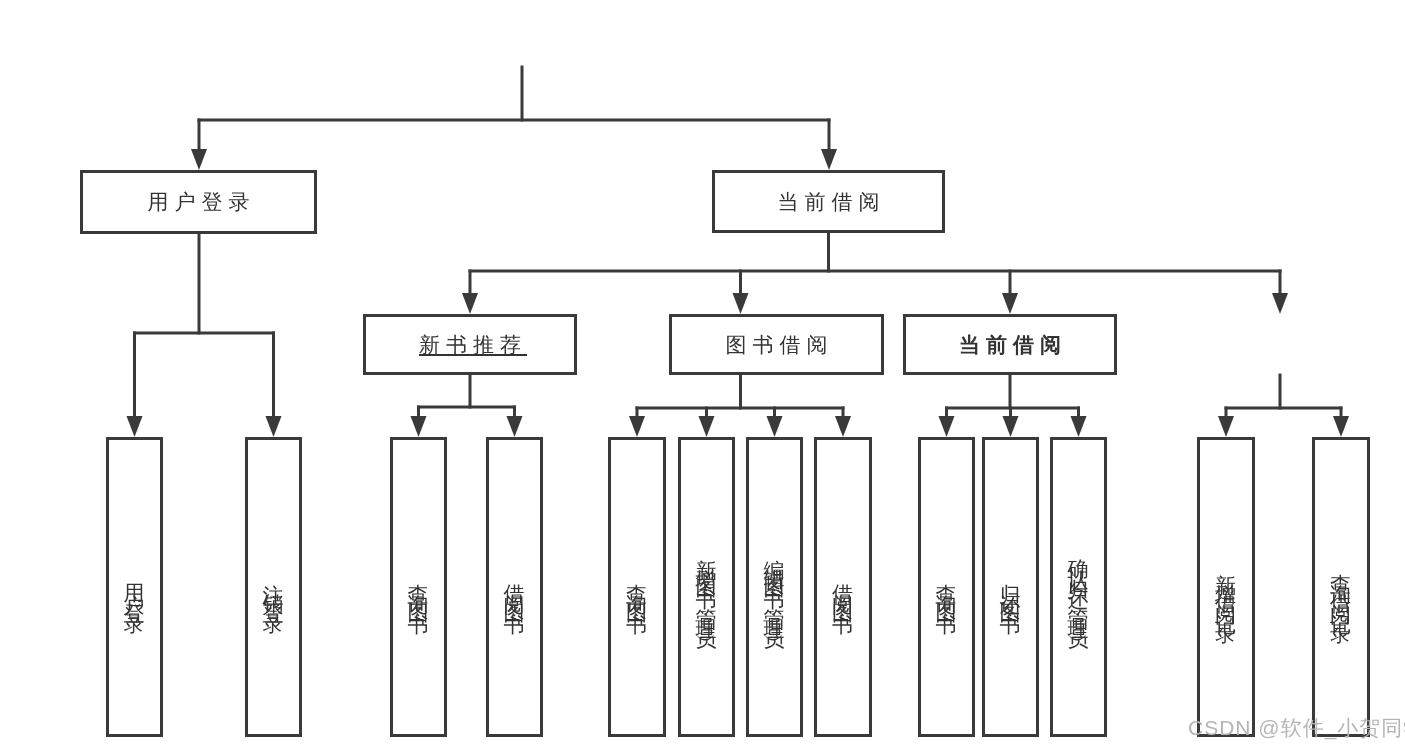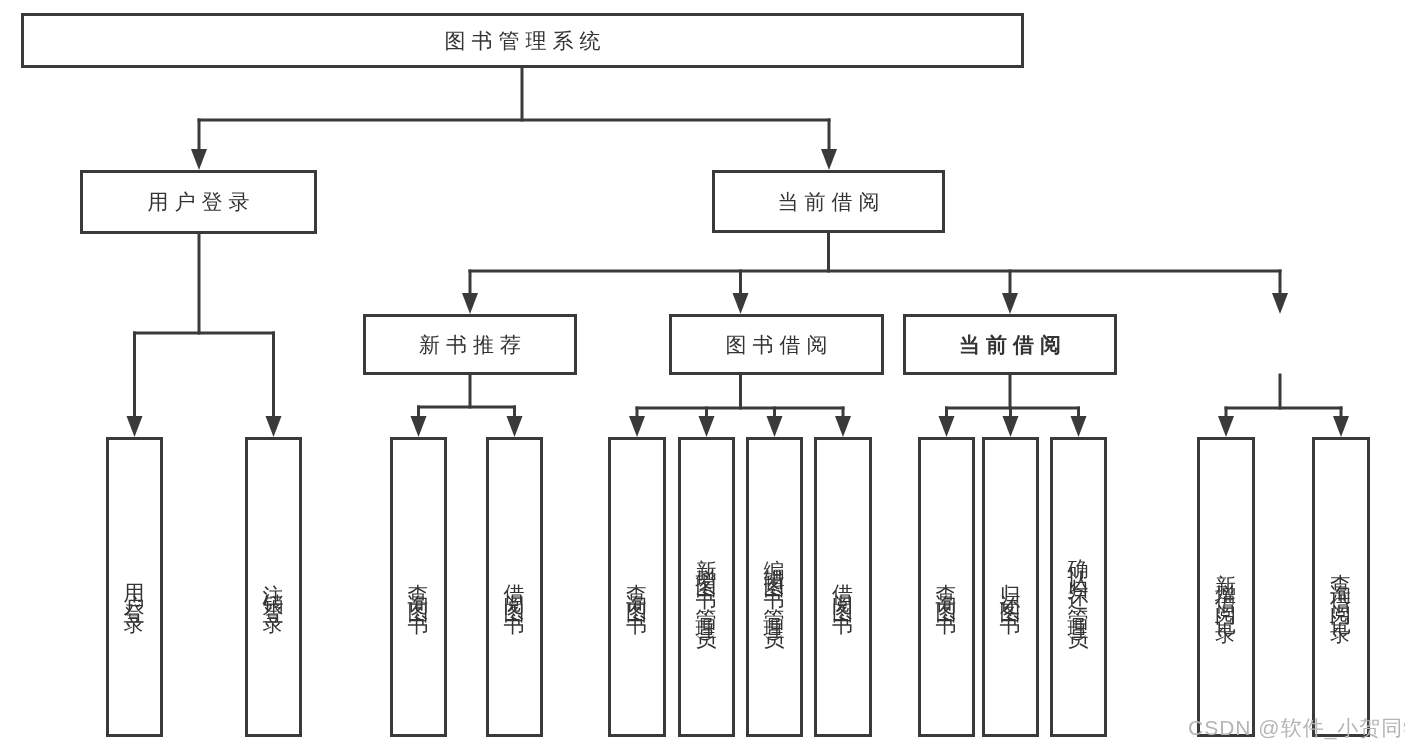--- a/index.html
+++ b/index.html
@@ -41,21 +41,21 @@
     text-orientation: mixed;
     letter-spacing: 10px;
     text-indent: 0;
     white-space: normal;
     line-height: 1;
   }
   
   #n-root   { left: 21px;   top: 13px;  width: 1003px; height: 55px; }
   #n-l1a    { left: 80px;   top: 170px; width: 237px;  height: 64px; }
   #n-l1b    { left: 712px;  top: 170px; width: 233px;  height: 63px; }
-  #n-l2a    { left: 363px;  top: 314px; width: 214px;  height: 61px; }
+  #n-l2a    { left: 363px;  top: 314px; width: 214px;  height: 61px; text-decoration: underline; }
   #n-l2b    { left: 633px;  top: 314px; width: 215px;  height: 61px; margin-left: 36px; }
   #n-l2c    { left: 903px;  top: 314px; width: 214px;  height: 61px; font-weight: bold; }
   #n-l2d    { left: 1173px; top: 314px; width: 214px;  height: 61px; }
   .leaf     { top: 437px; height: 300px; }
   #n-ul0 { left: 106px;  width: 57px; }
   #n-ul1 { left: 245px;  width: 57px; }
   #n-nb0 { left: 390px;  width: 57px; }
   #n-nb1 { left: 486px;  width: 57px; }
   #n-bb0 { left: 608px;  width: 58px; }
   #n-bb1 { left: 678px;  width: 57px; }
@@ -153,21 +153,20 @@
     <g>
       <path class="wire" d="M1280 375 L1280 408"></path>
       <path class="wire" d="M1226 408 L1341 408"></path>
       <path class="wire" d="M1226 408 L1226 419"></path>
       <polygon class="head" points="1218,416 1234,416 1226,437"></polygon>
       <path class="wire" d="M1341 408 L1341 419"></path>
       <polygon class="head" points="1333,416 1349,416 1341,437"></polygon>
     </g>
   </svg>
 
-  <div id="n-root" class="box">图书管理系统</div>
 
   <div id="n-l1a" class="box">用户登录</div>
   <div id="n-l1b" class="box">当前借阅</div>
 
   <div id="n-l2a" class="box">新书推荐</div>
   <div id="n-l2b" class="box">图书借阅</div>
   <div id="n-l2c" class="box">当前借阅</div>
 
   <div id="n-ul0" class="box leaf">用户登录</div>
   <div id="n-ul1" class="box leaf">注销登录</div>

